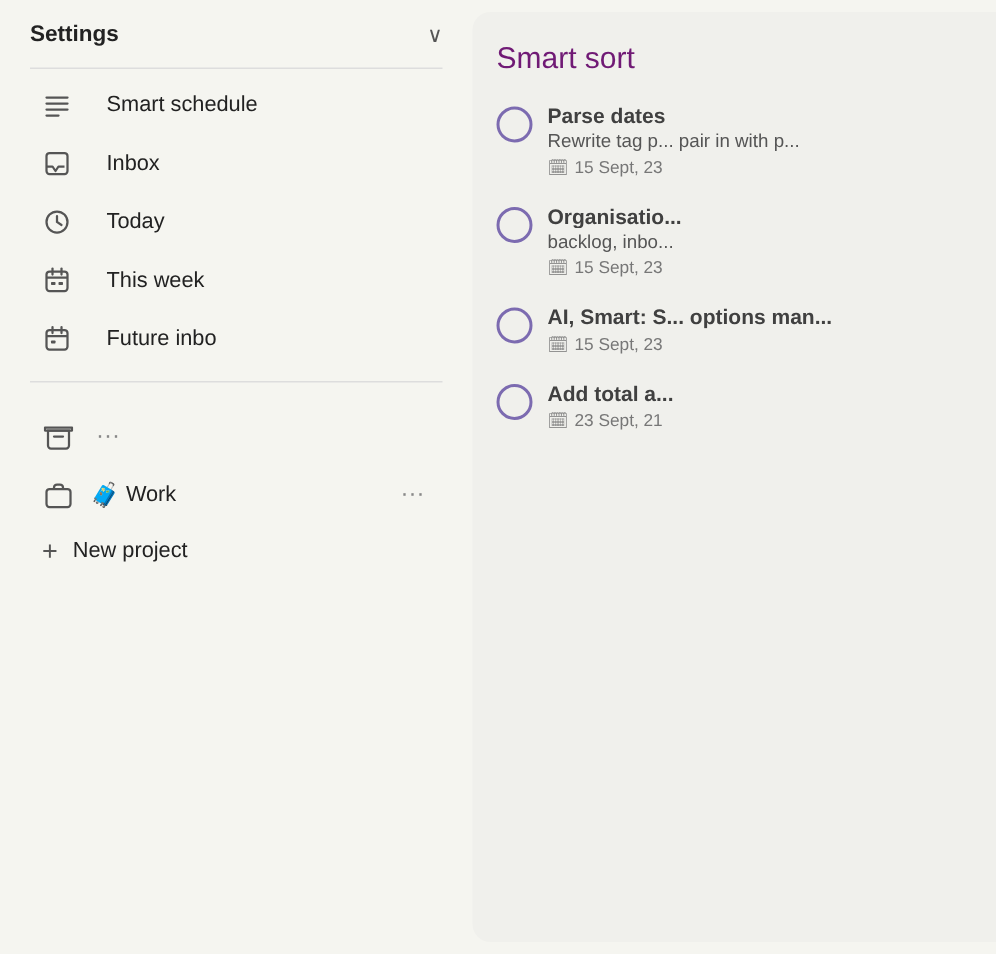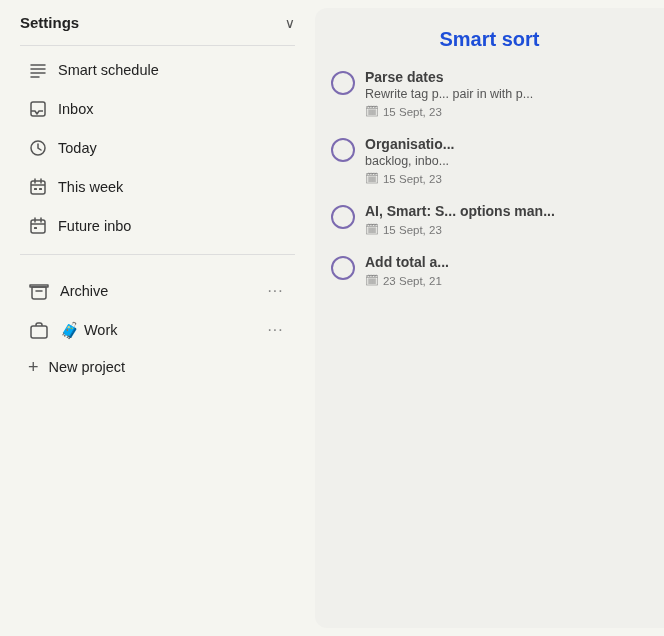--- a/index.html
+++ b/index.html
@@ -43,21 +43,21 @@
 
     .divider {
       height: 1px;
       background: #ddd;
       margin: 4px 20px;
     }
 
     .nav-item {
       display: flex;
       align-items: center;
-      gap: 10px;
+      gap: 23px;
       padding: 9px 20px;
       cursor: pointer;
       border-radius: 6px;
       margin: 1px 8px;
       color: #333;
       font-size: 14.5px;
     }
 
     .nav-icon {
       width: 20px;
@@ -144,24 +144,23 @@
       flex: 1;
       background: #f0f0ec;
       border-radius: 12px 0 0 12px;
       margin: 8px 0 8px 0;
       padding: 20px 16px;
       overflow: hidden;
     }
 
     .smart-sort-title {
       font-size: 20px;
-      font-weight: 700;
-      color: #1d4ed8;
+      font-weight: 400;
+      color: #701a75;
       margin-bottom: 18px;
-      text-align: center;
     }
 
     .task-item {
       display: flex;
       align-items: flex-start;
       gap: 10px;
       margin-bottom: 18px;
     }
 
     .task-checkbox {
@@ -292,21 +291,20 @@
   <div class="projects-section">
 
     <div class="project-item">
       <div class="project-folder-icon">
         <svg width="20" height="20" viewBox="0 0 20 20" fill="none">
           <path d="M3 6h14v10a2 2 0 01-2 2H5a2 2 0 01-2-2V6z" stroke="#555" stroke-width="1.5"></path>
           <path d="M1 4h18v2H1z" stroke="#555" stroke-width="1.5" stroke-linejoin="round"></path>
           <line x1="7" y1="10" x2="13" y2="10" stroke="#555" stroke-width="1.5" stroke-linecap="round"></line>
         </svg>
       </div>
-      <span class="project-name">Archive</span>
       <span class="project-more">···</span>
     </div>
 
     <div class="project-item">
       <div class="project-folder-icon">
         <svg width="20" height="20" viewBox="0 0 20 20" fill="none">
           <rect x="2" y="6" width="16" height="12" rx="2" stroke="#555" stroke-width="1.5"></rect>
           <path d="M7 6V5a2 2 0 012-2h2a2 2 0 012 2v1" stroke="#555" stroke-width="1.5"></path>
         </svg>
       </div>

